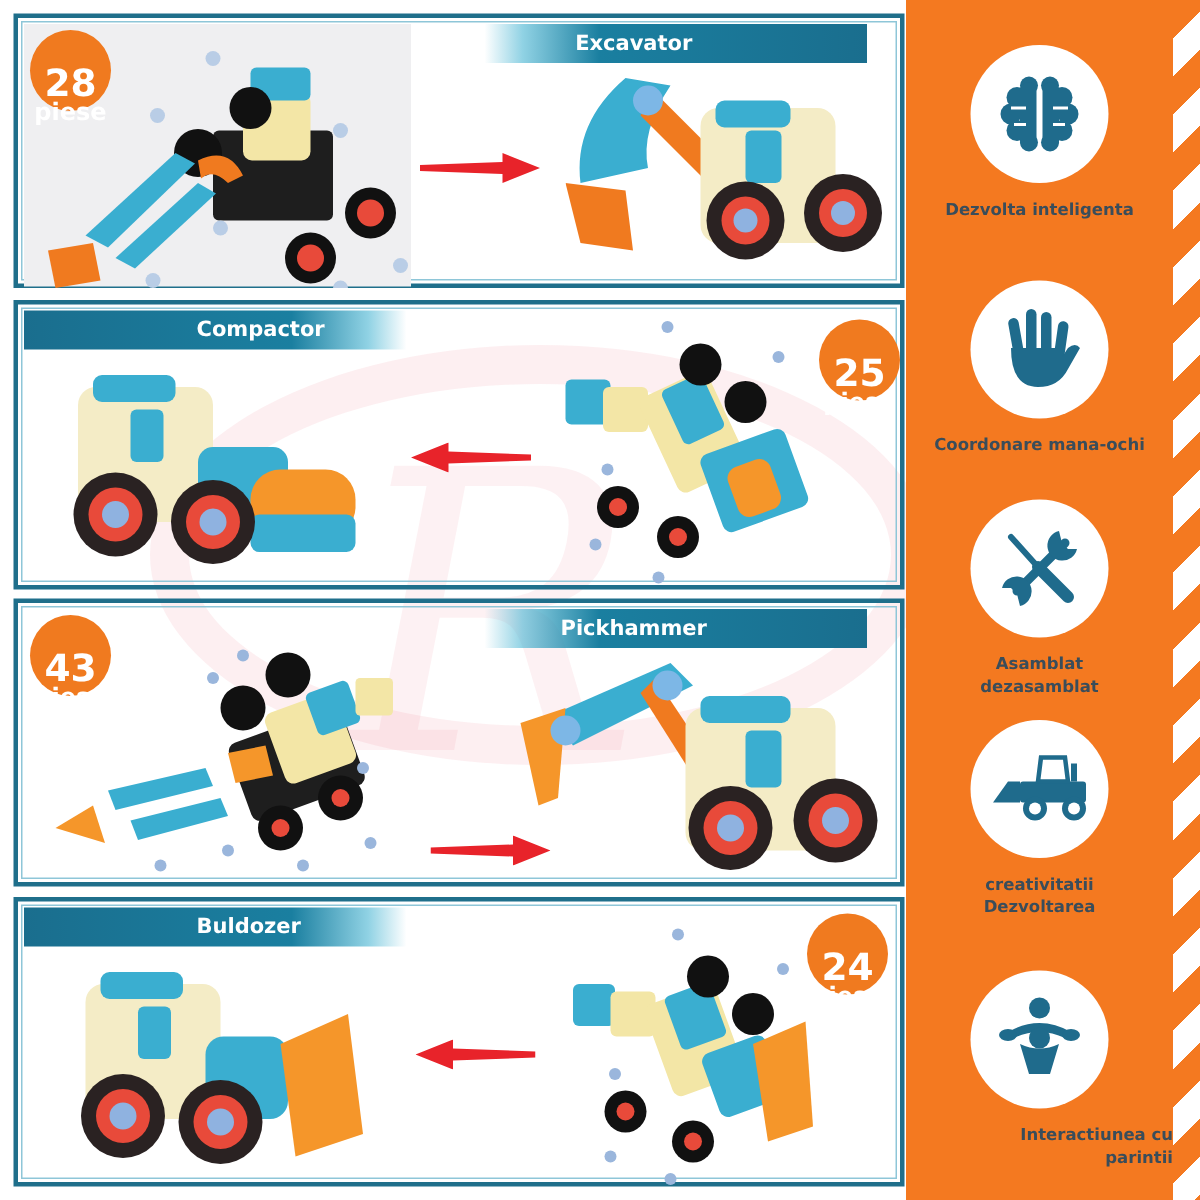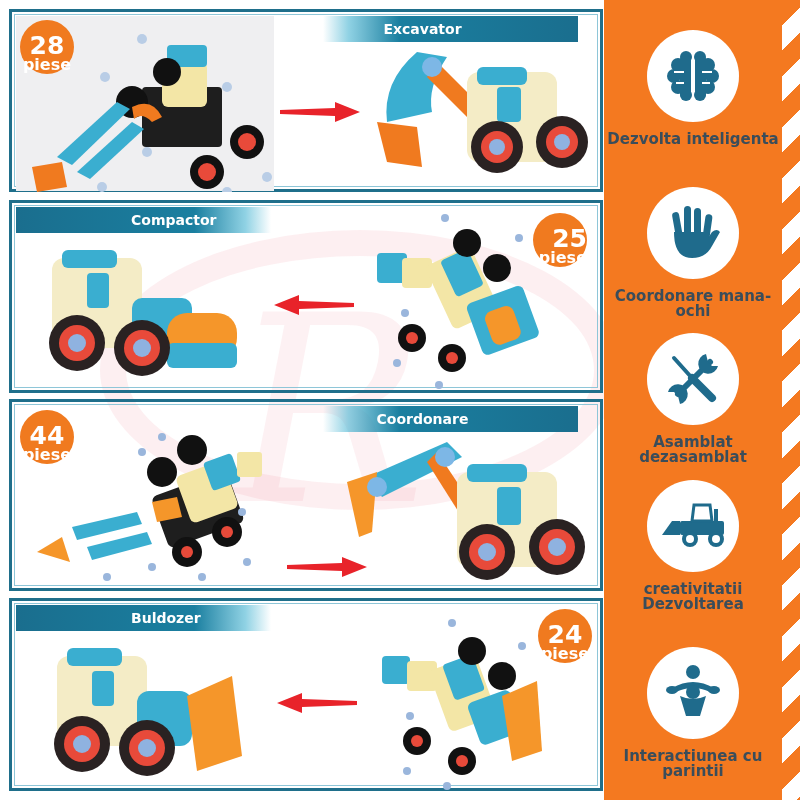--- a/index.html
+++ b/index.html
@@ -18,34 +18,34 @@
   .p3 { top: 399px; height: 192px; }
   .p4 { top: 598px; height: 193px; }
 
   .title-bar { position: absolute; top: 4px; height: 26px; color: #fff; font-weight: bold; font-size: 14px; line-height: 26px; }
   .title-bar.left { left: 4px; width: 255px; background: linear-gradient(90deg, #1a6e8e 0%, #1a7fa0 70%, rgba(70,180,210,0.6) 90%, rgba(255,255,255,0) 100%); padding-left: 115px; }
   .title-bar.right { right: 22px; width: 255px; background: linear-gradient(270deg, #1a6e8e 0%, #1a7fa0 70%, rgba(70,180,210,0.6) 90%, rgba(255,255,255,0) 100%); text-align: center; padding-right: 56px; }
 
   .gray-bg { position: absolute; left: 4px; top: 4px; width: 258px; height: 175px; background: #efeff1; }
 
   .badge { position: absolute; width: 54px; height: 54px; border-radius: 50%; background: #f07a1f; color: #fff; text-align: center; font-weight: bold; }
-  .badge .num { display:block; font-size: 25px; line-height: 27px; margin-top: 12px; }
+  .badge .num { display:block; font-size: 25px; line-height: 27px; margin-top: 22px; }
   .badge .lbl { display:block; font-size: 16px; line-height: 11px; }
 
   .arrow { position: absolute; width: 80px; height: 20px; }
 
   .toy { position: absolute; }
 
   
   .sidebar { position: absolute; left: 604px; top: 0; width: 196px; height: 800px; background: #f47920; overflow: hidden; }
   .stripes { position: absolute; right: 0; top: 0; width: 18px; height: 800px;
     background: repeating-linear-gradient(135deg, #f47920 0 18px, #ffffff 18px 36px); }
   .feature { position: absolute; left: 0; width: 178px; text-align: center; }
   .feature .circle { width: 92px; height: 92px; border-radius: 50%; background: #fff; margin: 0 auto; display:flex; align-items:center; justify-content:center; }
-  .feature .label { margin-top: 10px; color: #3a4d5a; font-weight: bold; font-size: 15px; line-height: 15px; }
+  .feature .label { margin-top: 10px; color: #3a4d5a; font-weight: bold; font-size: 11px; line-height: 15px; }
 </style>
 </head>
 <body>
 
 <div class="page">
 
   <div class="watermark"></div>
   <div class="watermark-r">R</div>
 
   <div class="panel p1">
@@ -97,21 +97,21 @@
         <circle cx="120" cy="105" r="8" fill="#8fb2e0"></circle>
       <circle cx="185" cy="100" r="26" fill="#2a2222"></circle>
         <circle cx="185" cy="100" r="16" fill="#e84a3a"></circle>
         <circle cx="185" cy="100" r="8" fill="#8fb2e0"></circle>
     </svg>
   </div>
 
   <div class="panel p2">
     <div class="inner-line"></div>
     <div class="title-bar left">Compactor</div>
-    <div class="badge" style="right:13px;top:10px;text-align:right;">
+    <div class="badge" style="right:0;top:10px;">
       <span class="num">25</span>
       <span class="lbl">piese</span>
     </div>
     <svg class="toy" style="left:20px;top:35px;" width="220" height="150">
       <rect x="20" y="20" width="90" height="90" rx="12" fill="#f4ecc6"></rect>
       <rect x="30" y="12" width="55" height="18" rx="6" fill="#3aaed0"></rect>
       <rect x="55" y="35" width="22" height="35" rx="4" fill="#3aaed0"></rect>
       <rect x="100" y="60" width="60" height="55" rx="10" fill="#3aaed0"></rect>
       <rect x="135" y="75" width="70" height="45" rx="20" fill="#f5962a"></rect>
       <rect x="135" y="105" width="70" height="25" rx="6" fill="#3aaed0"></rect>
@@ -143,23 +143,23 @@
           <circle cx="152" cy="25" r="4"></circle>
           <circle cx="38" cy="100" r="4"></circle>
           <circle cx="30" cy="150" r="4"></circle>
           <circle cx="72" cy="172" r="4"></circle>
         </g>
     </svg>
   </div>
 
   <div class="panel p3">
     <div class="inner-line"></div>
-    <div class="title-bar right">Coordonare</div>
+    <div class="title-bar right">Pickhammer</div>
     <div class="badge" style="left:8px;top:8px;">
-      <span class="num">44</span>
+      <span class="num">43</span>
       <span class="lbl">piese</span>
     </div>
     <svg class="toy" style="left:20px;top:10px;" width="250" height="170">
       <circle cx="130" cy="60" r="15" fill="#111"></circle>
         <circle cx="160" cy="38" r="15" fill="#111"></circle>
       <rect x="125" y="70" width="80" height="55" rx="6" fill="#1e1e1e" transform="rotate(-20 165 95)"></rect>
       <rect x="150" y="55" width="50" height="50" rx="6" fill="#f3e6a6" transform="rotate(-20 175 80)"></rect>
       <rect x="175" y="45" width="30" height="30" rx="4" fill="#3aaed0" transform="rotate(-20 190 60)"></rect>
       <rect x="205" y="40" width="25" height="25" rx="3" fill="#f3e6a6"></rect>
       <path d="M120 90 L145 85 L150 105 L125 110 Z" fill="#f5962a"></path>
@@ -329,21 +329,21 @@
               <circle cx="58" cy="44" r="4"></circle>
             </g>
         </svg>
       </div>
       <div class="label">
         <div>creativitatii</div>
         <div>Dezvoltarea</div>
       </div>
     </div>
 
-    <div class="feature" style="top:647px;">
+    <div class="feature" style="top:647px;text-align:right;">
       <div class="circle">
         <svg width="62" height="62" viewBox="0 0 62 62">
           <g fill="#1f6b8c">
             <circle cx="31" cy="10" r="7"></circle>
             <path d="M10 26 Q31 14 52 26 L48 30 Q31 22 14 30 Z"></path>
             <ellipse cx="10" cy="28" rx="6" ry="4"></ellipse>
               <ellipse cx="52" cy="28" rx="6" ry="4"></ellipse>
             <circle cx="31" cy="30" r="7"></circle>
             <path d="M18 34 L24 54 L38 54 L44 34 Q31 40 18 34 Z"></path>
           </g>

